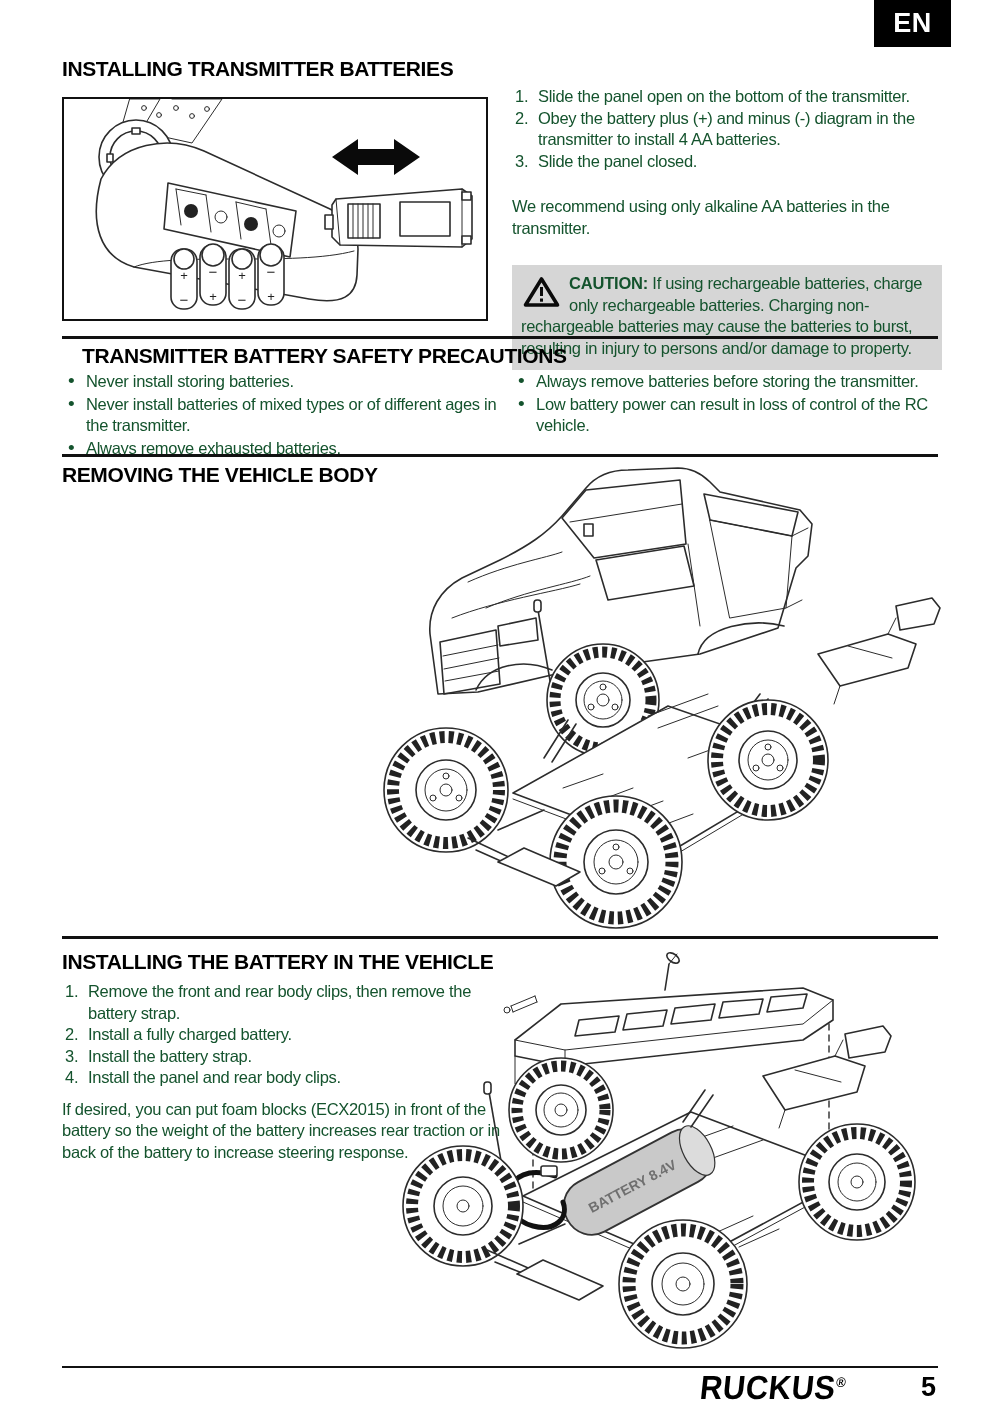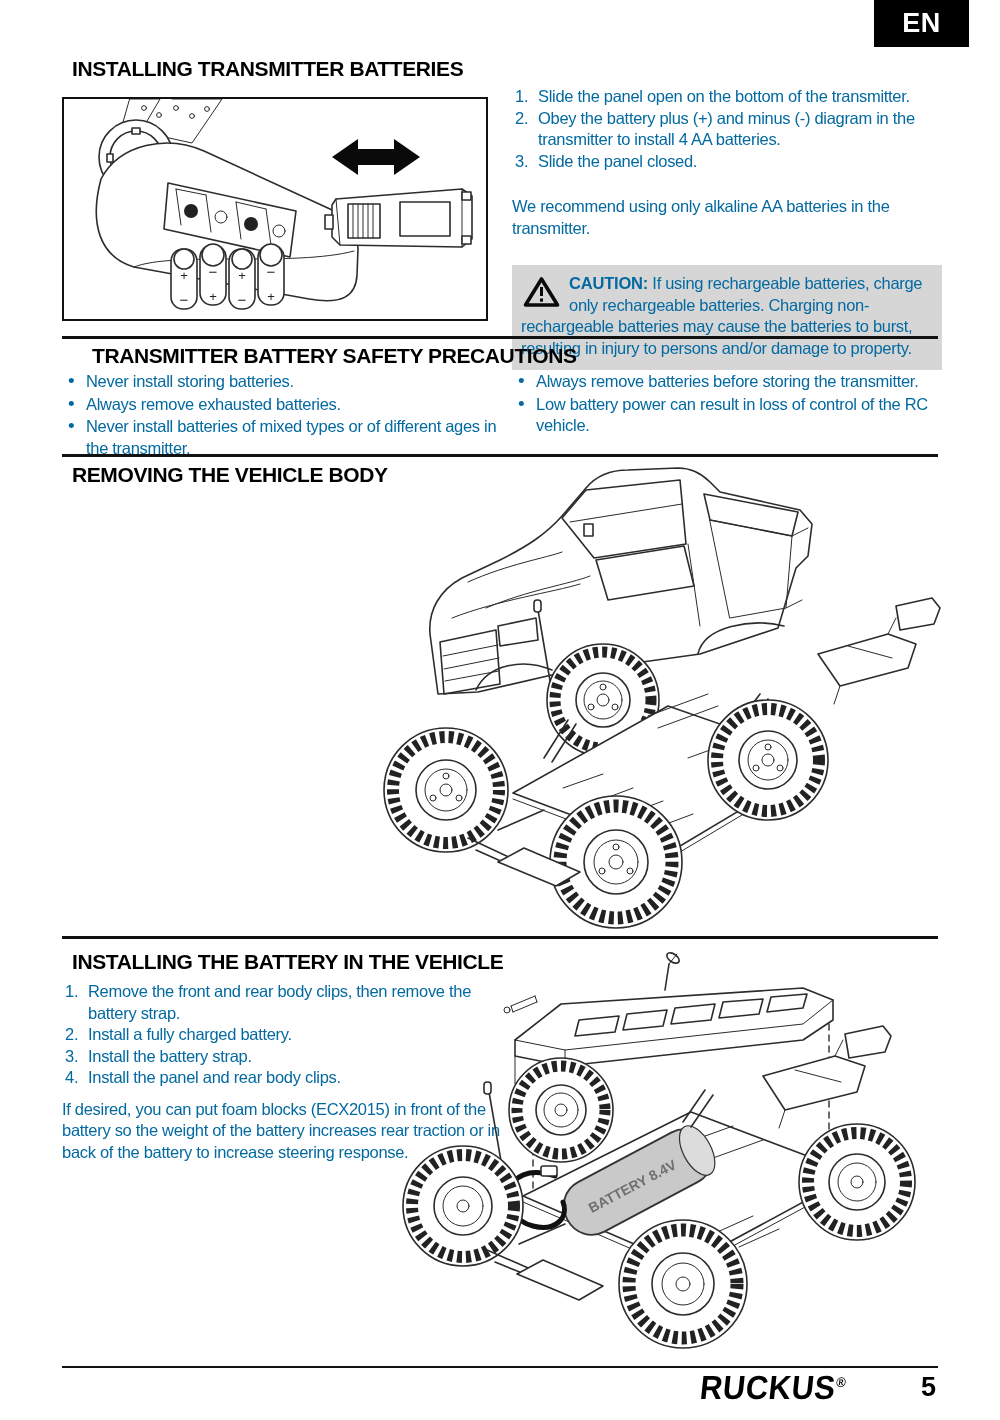--- a/index.html
+++ b/index.html
@@ -1,29 +1,29 @@
 <!DOCTYPE html>
 <html><head>
 <meta charset="utf-8">
 <style>
   * { box-sizing: border-box; margin: 0; padding: 0; }
   html,body { background:#fff; }
   body { font-family:"Liberation Sans", sans-serif; color:#1a1a1a; }
   .page { position:relative; width:1000px; height:1420px; background:#fff; overflow:hidden; }
 
   
-  .en-tag { position:absolute; left:874px; top:0; width:95px; height:47px; background:#000;
+  .en-tag { position:absolute; left:874px; top:0; width:77px; height:47px; background:#000;
             color:#fff; font-weight:bold; font-size:27px; display:flex; align-items:center; justify-content:center;
             letter-spacing:0.5px; }
 
   
-  .h-main { position:absolute; left:72px; font-size:21px; font-weight:bold; color:#000; letter-spacing:-0.4px; white-space:nowrap; }
+  .h-main { position:absolute; left:62px; font-size:21px; font-weight:bold; color:#000; letter-spacing:-0.4px; white-space:nowrap; }
 
   
-  .txt { font-size:16.5px; line-height:21.5px; letter-spacing:-0.3px; color:#0369a1; }
+  .txt { font-size:16.5px; line-height:21.5px; letter-spacing:-0.3px; color:#14532d; }
 
   ol.steps { list-style:none; counter-reset:s; }
   ol.steps li { counter-increment:s; position:relative; padding-left:26px; }
   ol.steps li::before { content: counter(s) "."; position:absolute; left:3px; }
 
   ul.bullets { list-style:none; }
   ul.bullets li { position:relative; padding-left:21px; margin-bottom:1px; }
   ul.bullets li::before { content:"\2022"; position:absolute; left:3px; top:-1px; font-size:19px; }
 
   .sec1-text { position:absolute; left:512px; top:86px; width:430px; }
@@ -151,22 +151,22 @@
       <p><b>CAUTION:</b> <span>If using rechargeable batteries, charge only rechargeable batteries. Charging non-rechargeable batteries may cause the batteries to burst, resulting in injury to persons and/or damage to property.</span></p>
     </div>
   </div>
 
   <div class="rule" style="top:336px;"></div>
   <h2 class="h-main" style="top:344px;margin-left:20px;">TRANSMITTER BATTERY SAFETY PRECAUTIONS</h2>
 
   <div class="col-left txt">
     <ul class="bullets">
       <li>Never install storing batteries.</li>
+      <li>Never install batteries of mixed types or of different ages in the transmitter.</li>
       <li>Always remove exhausted batteries.</li>
-      <li>Never install batteries of mixed types or of different ages in the transmitter.</li>
     </ul>
   </div>
   <div class="col-right txt">
     <ul class="bullets">
       <li>Always remove batteries before storing the transmitter.</li>
       <li>Low battery power can result in loss of control of the RC vehicle.</li>
     </ul>
   </div>
 
   <div class="rule" style="top:454px;"></div>

